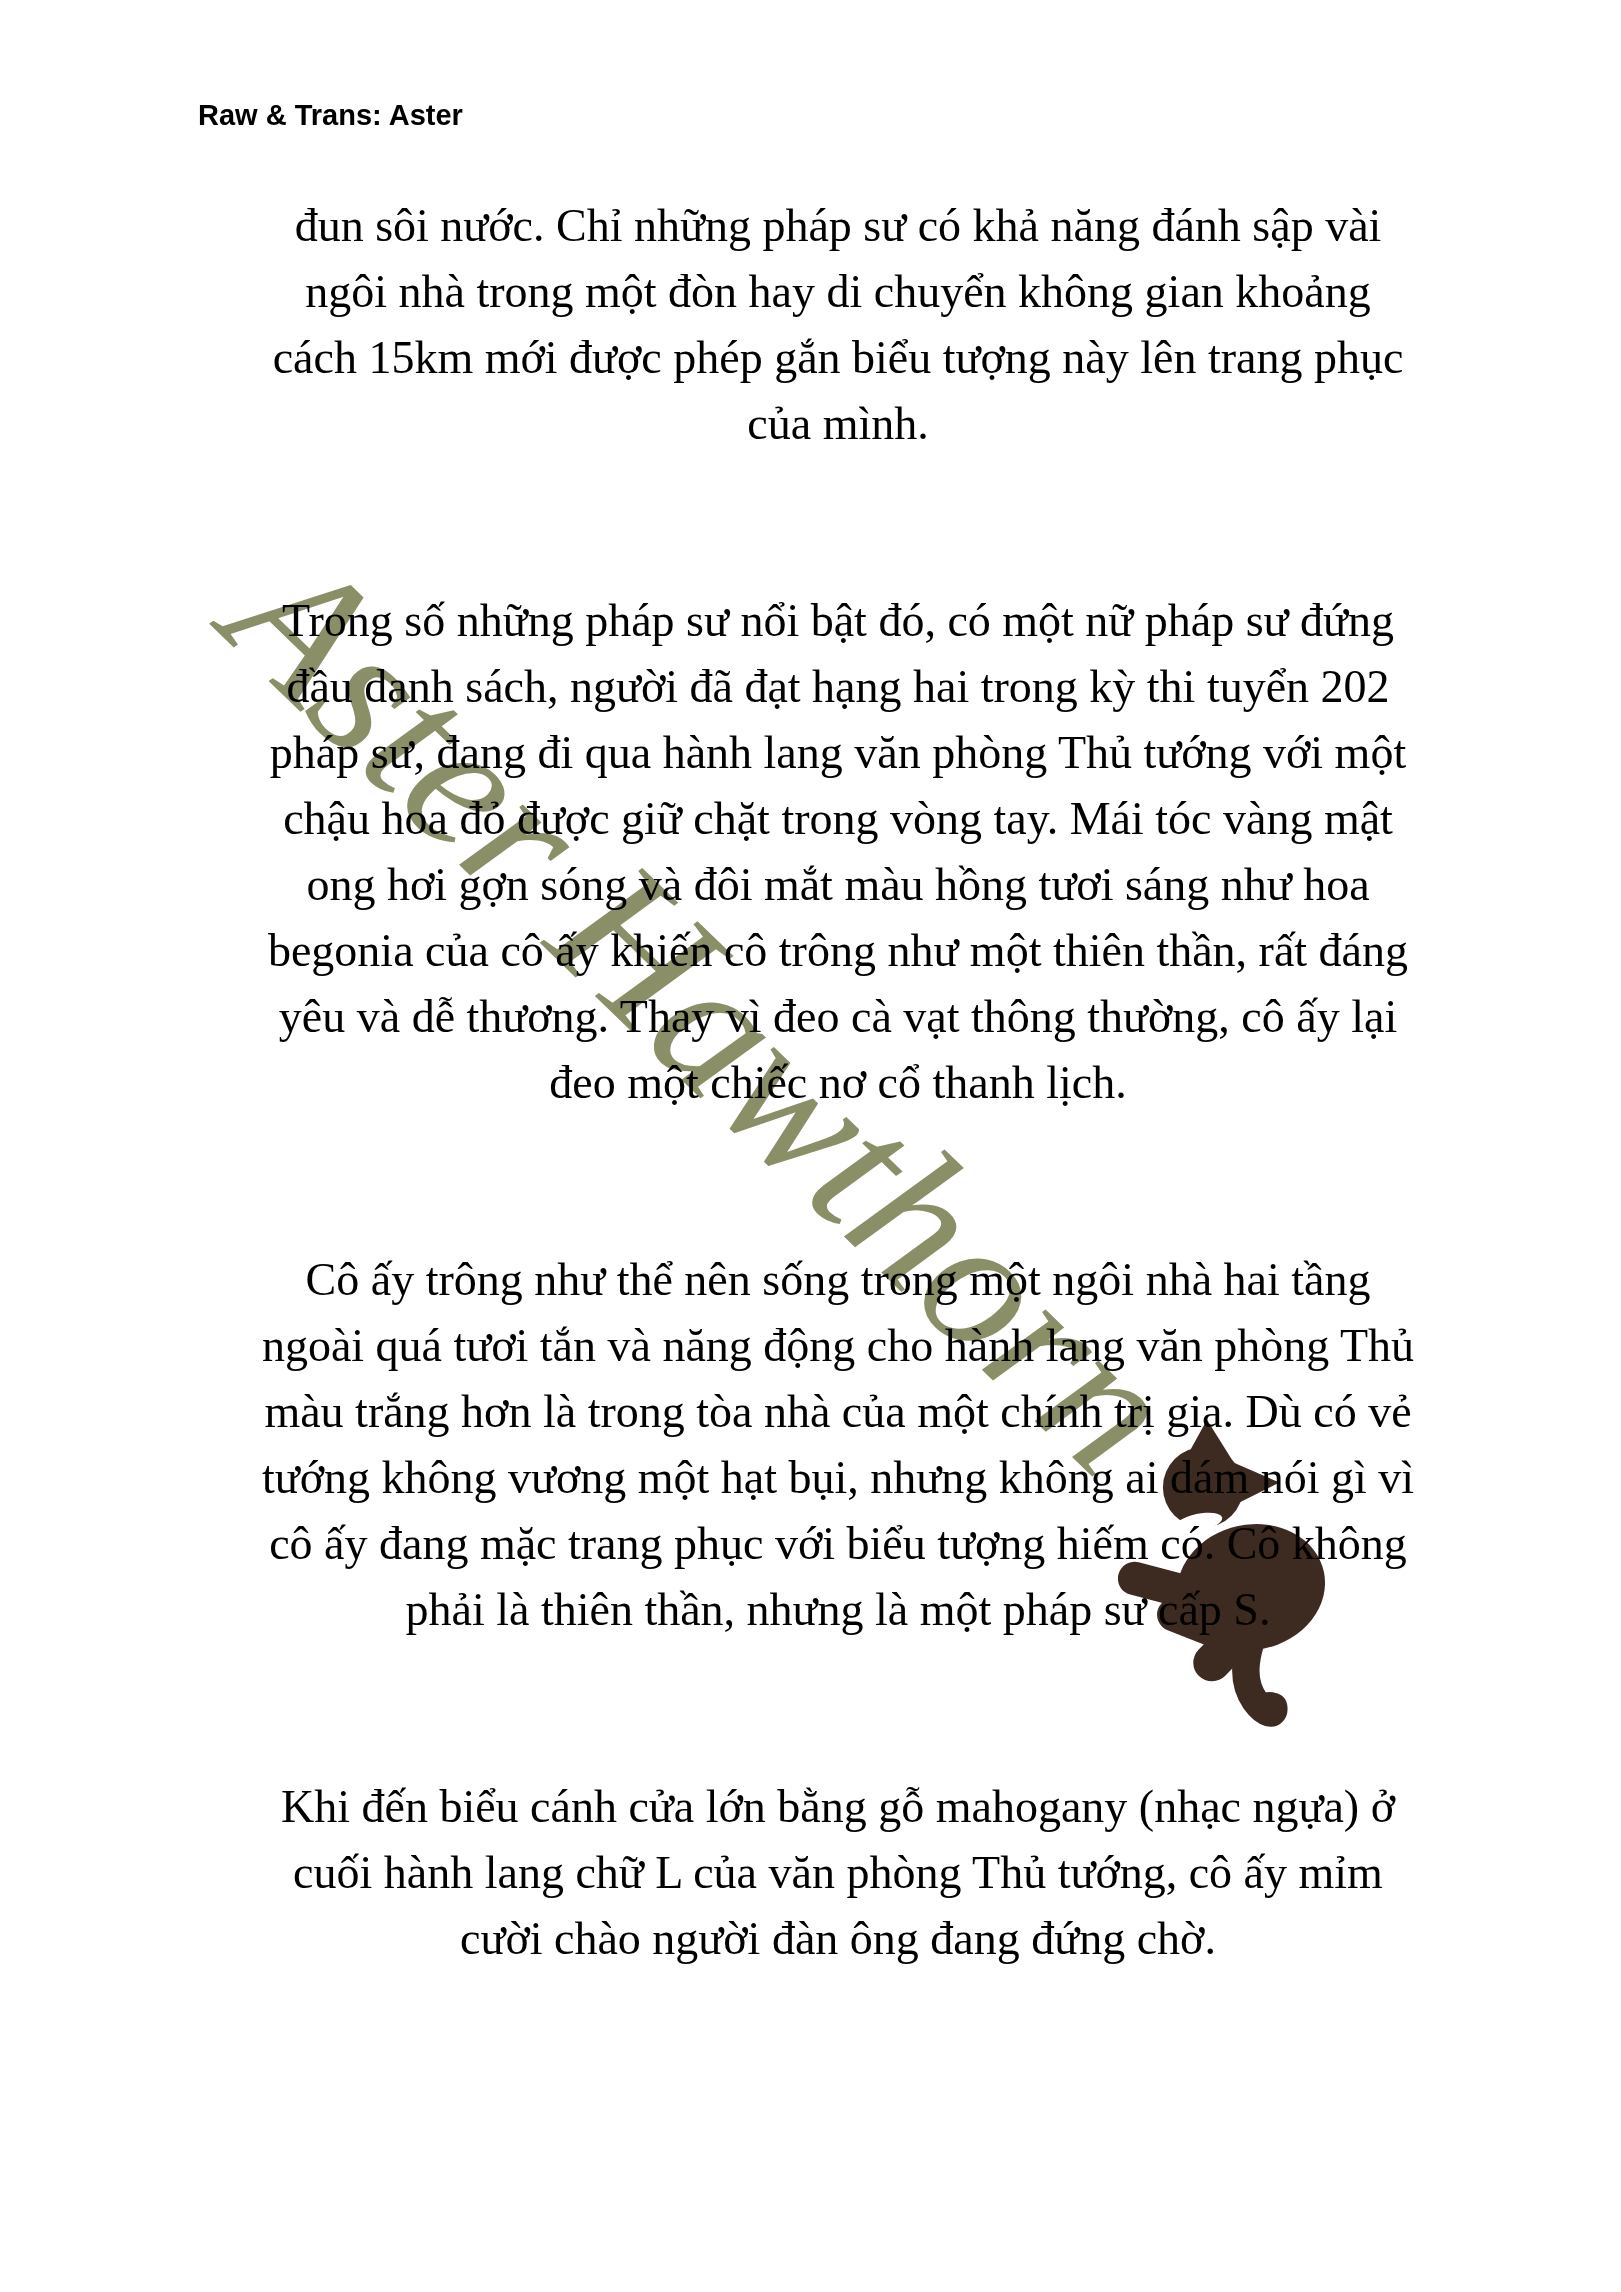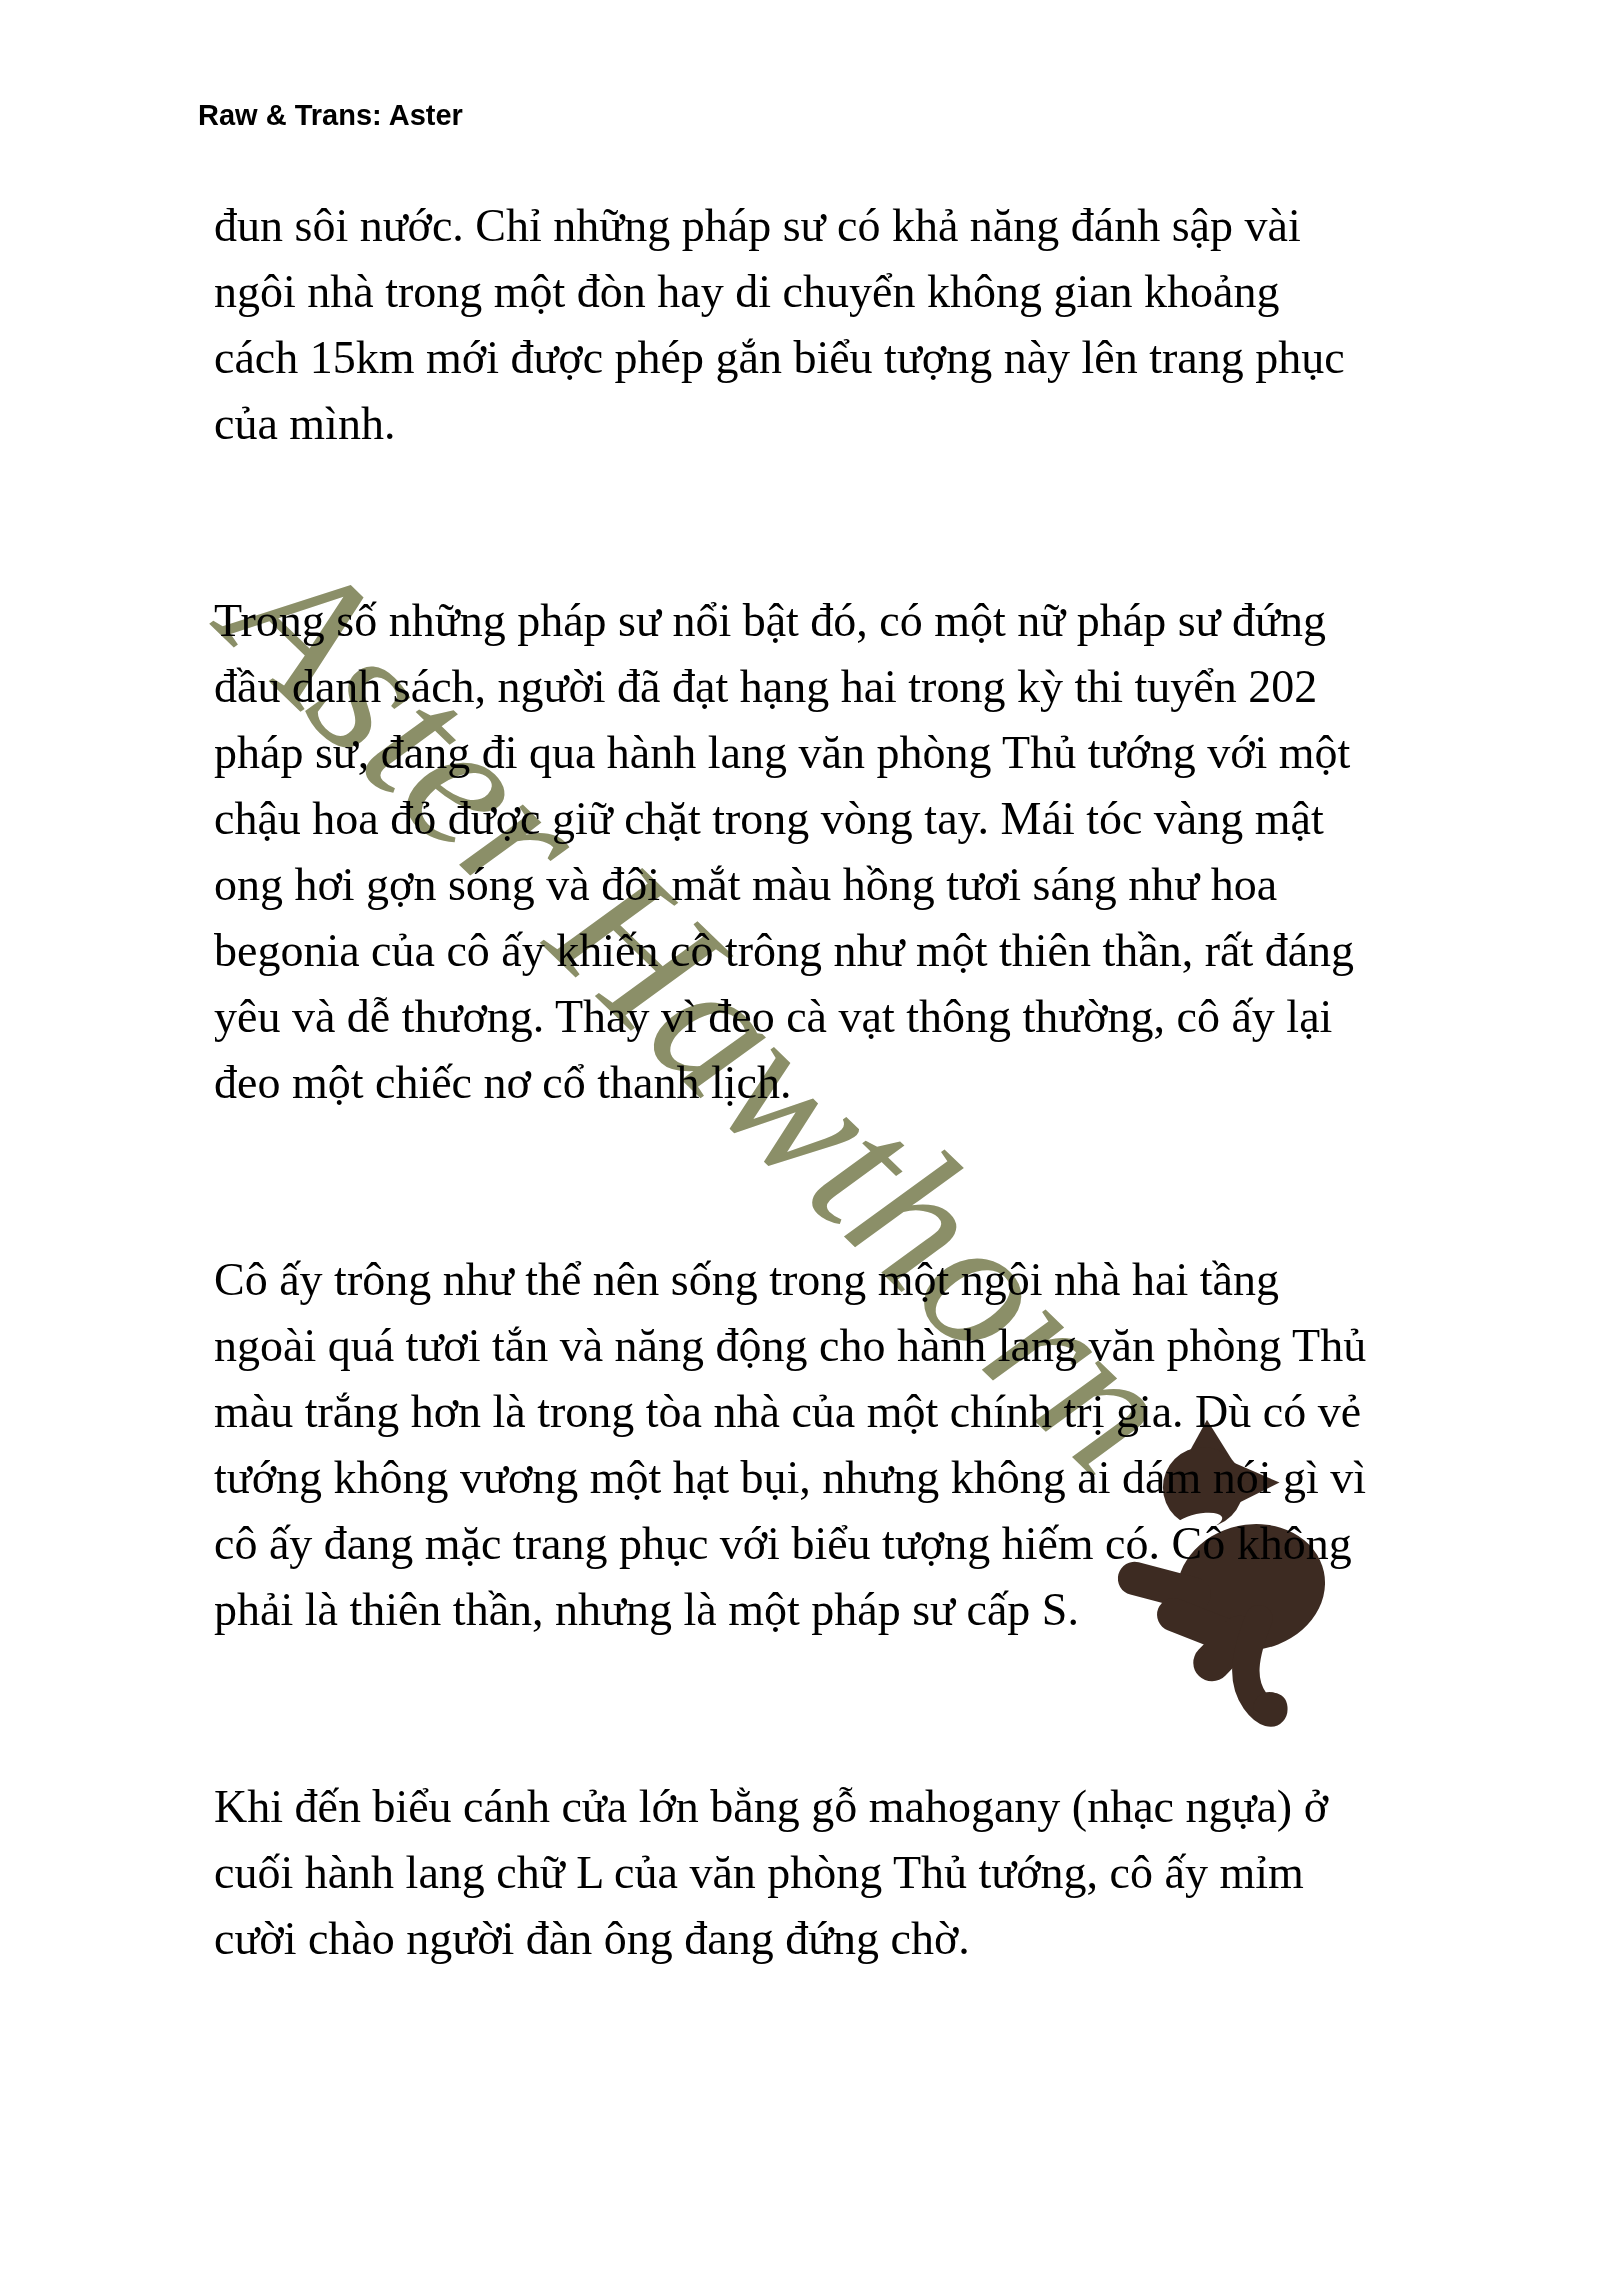--- a/index.html
+++ b/index.html
@@ -33,21 +33,21 @@
   .cat-svg {
     position:absolute; left:1098px; top:1411px;
     width:265px; height:333px;
     z-index:1;
   }
   .body-text {
     position:absolute; left:198px; top:193px; width:1264px;
     font-size:46px; line-height:66px;
     z-index:3;
   }
-  .para { margin:0 0 131px 16px; }
+  .para { margin:0 0 131px 16px;text-align:center; }
   .line { white-space:nowrap; }
 </style>
 </head>
 <body>
 
 <div class="page">
 
   <div class="header-credit">Raw &amp; Trans: Aster</div>
 
   <div class="watermark">Aster Hawthorn</div>

